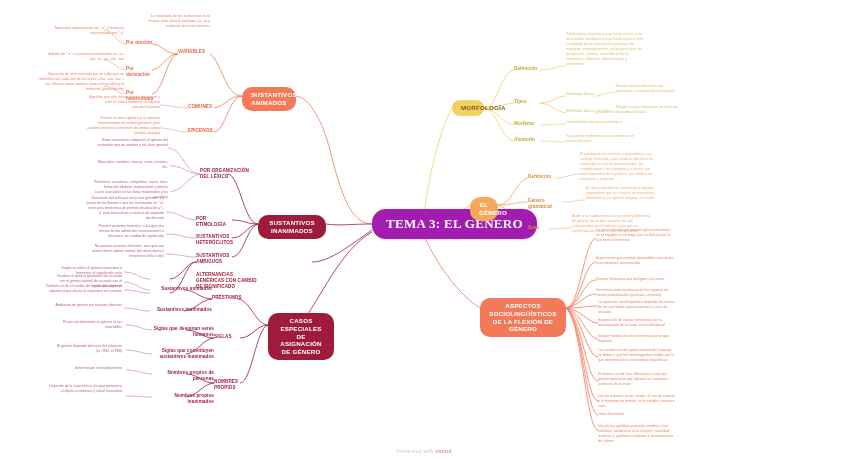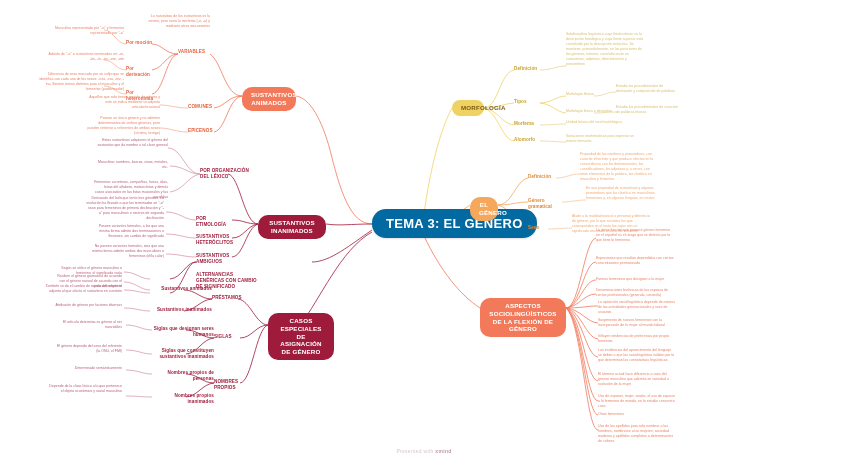--- a/index.html
+++ b/index.html
@@ -4,23 +4,23 @@
 <style>
   html,body{margin:0;padding:0;background:#ffffff;}
   body{width:848px;height:460px;overflow:hidden;
        font-family:"Liberation Sans","DejaVu Sans",sans-serif;}
   #root{position:relative;width:848px;height:460px;background:#fff;}
   svg.links{position:absolute;left:0;top:0;width:848px;height:460px;pointer-events:none;}
 
   .node{position:absolute;box-sizing:border-box;}
 
   
-  .central{background:#0369a1;color:#fff;border-radius:14px;
+  .central{background:#a21caf;color:#fff;border-radius:14px;
            padding:7px 14px;font-size:13px;font-weight:bold;letter-spacing:.3px;
-           white-space:nowrap;box-shadow:0 1px 2px rgba(0,0,0,.12);}
+           white-space:nowrap;box-shadow:0 1px 2px rgba(0,0,0,.12);font-family:Liberation Serif, serif;}
 
   
   .pill{border-radius:10px;padding:4px 9px;font-size:6.2px;font-weight:bold;
         letter-spacing:.2px;text-align:center;line-height:1.25;}
   .pill.salmon{background:#f2795a;color:#fff;}
   .pill.crimson{background:#9e1b3c;color:#fff;}
   .pill.yellow{background:#f0d264;color:#7a5c14;}
   .pill.orange{background:#f5a75c;color:#fff;}
 
   

